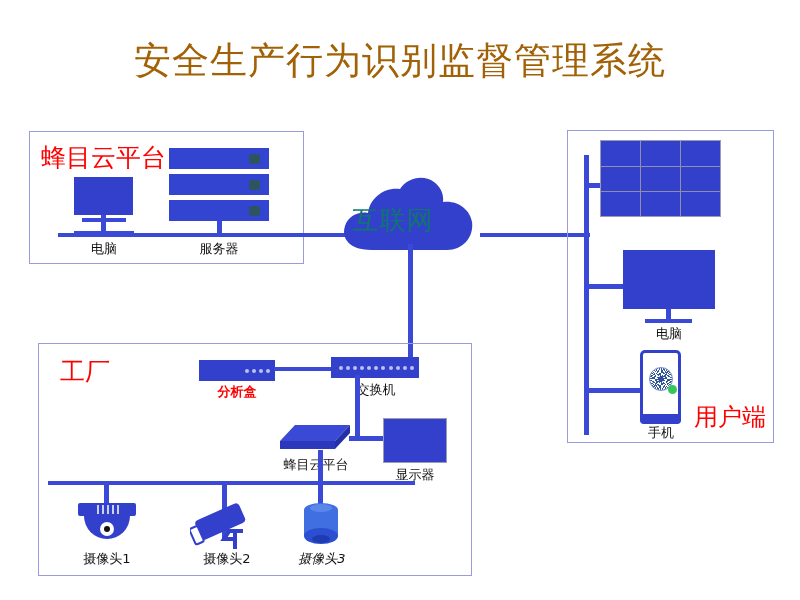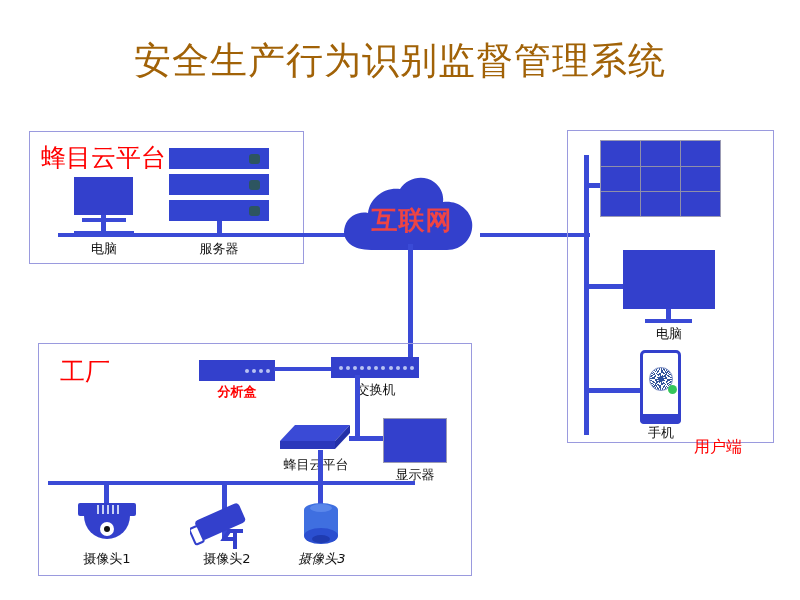--- a/index.html
+++ b/index.html
@@ -21,21 +21,21 @@
   
   .panel{border:1.5px solid #9a9ade;background:transparent;box-sizing:border-box;}
   #panel-cloud{left:29px;top:131px;width:275px;height:133px;}
   #panel-factory{left:38px;top:343px;width:434px;height:233px;}
   #panel-client{left:567px;top:130px;width:207px;height:313px;}
 
   
   .red-label{color:#ff0000;font-weight:normal;white-space:nowrap;}
   #lbl-cloudplat{left:41px;top:141px;font-size:25px;}
   #lbl-factory{left:60px;top:355px;font-size:25px;}
-  #lbl-client{left:694px;top:437px;font-size:16px;}
+  #lbl-client{left:694px;top:401px;font-size:24px;}
 
   
   .cap{color:#111;font-size:13px;white-space:nowrap;text-align:center;
        font-family:"DejaVu Sans","Liberation Sans",sans-serif;}
 
   
   #pc1-screen{left:74px;top:177px;width:59px;height:38px;background:#3340cc;}
   #pc1-neck{left:101px;top:215px;width:5px;height:18px;background:#3a4ad6;}
   #pc1-base{left:82px;top:218px;width:44px;height:4px;background:#3a4ad6;}
   #pc1-foot{left:74px;top:231px;width:60px;height:4px;background:#3a4ad6;}
@@ -46,23 +46,23 @@
   #srv3{left:169px;top:200px;}
   .server-led{position:absolute;right:9px;top:6px;width:11px;height:10px;
               background:#2d5560;border-radius:3px;}
   #srv-stem{left:217px;top:221px;width:5px;height:14px;background:#3a4ad6;}
 
   
   #bus-cloudpanel{left:58px;top:233px;width:290px;height:4px;background:#3a4ad6;}
 
   
   #cloud-wrap{left:337px;top:176px;width:150px;height:78px;}
-  #cloud-text{left:337px;top:203px;width:150px;text-align:center;
-              color:#ef4444;font-size:26px;letter-spacing:1px;
-              font-family:"DejaVu Sans","Liberation Sans",sans-serif;font-weight:bold;}
+  #cloud-text{left:318px;top:203px;width:150px;text-align:center;
+              color:#0f766e;font-size:26px;letter-spacing:1px;
+              font-family:"DejaVu Sans","Liberation Sans",sans-serif;}
   #link-cloud-right{left:480px;top:233px;width:110px;height:4px;background:#3a4ad6;}
   #link-cloud-down{left:408px;top:244px;width:5px;height:116px;background:#3a4ad6;}
 
   
   #client-bus{left:584px;top:155px;width:5px;height:280px;background:#3a4ad6;}
   #br-bigscreen{left:584px;top:183px;width:28px;height:5px;background:#3a4ad6;}
   #br-pc{left:584px;top:284px;width:40px;height:5px;background:#3a4ad6;}
   #br-phone{left:584px;top:388px;width:60px;height:5px;background:#3a4ad6;}
 
   #bigscreen{left:600px;top:140px;width:121px;height:77px;background:#3340cc;

